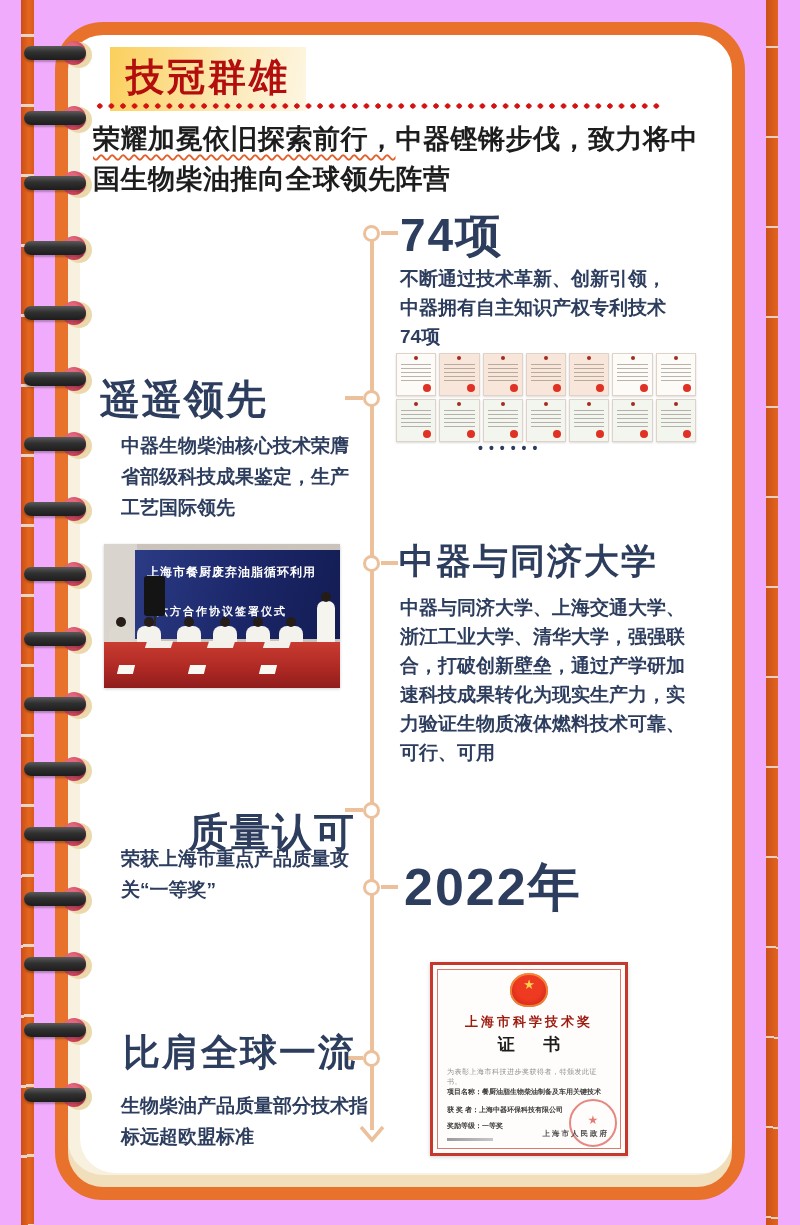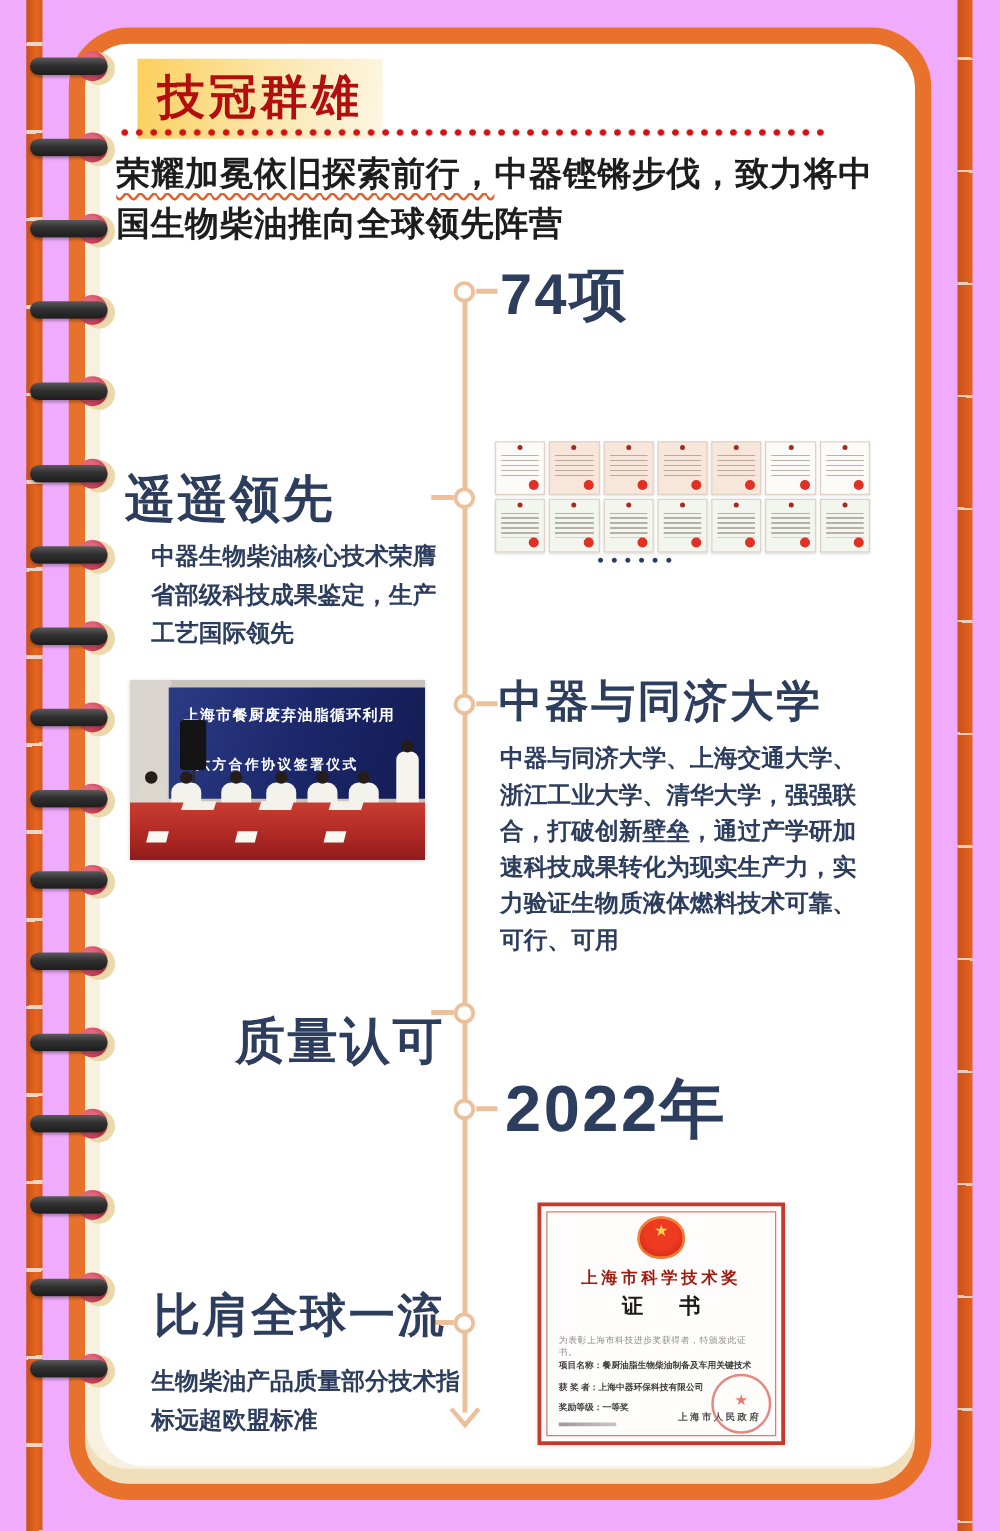--- a/index.html
+++ b/index.html
@@ -231,20 +231,21 @@
   <div class="tl-node" style="top:878.5px;"></div>
   <div class="tl-node" style="top:1049.5px;"></div>
   <div class="tl-dash" style="left:381px;top:231px;width:17px;"></div>
   <div class="tl-dash" style="left:345px;top:396px;width:18px;"></div>
   <div class="tl-dash" style="left:381px;top:561px;width:17px;"></div>
   <div class="tl-dash" style="left:345px;top:808px;width:18px;"></div>
   <div class="tl-dash" style="left:381px;top:885px;width:17px;"></div>
   <div class="tl-dash" style="left:345px;top:1056px;width:18px;"></div>
 
   <div class="h-navy" style="left:400px;top:205px;font-size:46px;">74项</div>
+  <div class="b-navy" style="left:400px;top:264px;width:276px;line-height:29px;">不断通过技术革新、创新引领，中器拥有自主知识产权专利技术74项</div>
   <div class="patents" id="patent-grid">
       <div class="pcell r0">
         <span class="pseal"></span>
       </div>
       <div class="pcell r0">
         <span class="pseal"></span>
       </div>
       <div class="pcell r0">
         <span class="pseal"></span>
       </div>
@@ -306,20 +307,21 @@
     <div class="paper" style="left:68%;"></div>
     <div class="card-tent" style="left:6%;"></div>
     <div class="card-tent" style="left:36%;"></div>
     <div class="card-tent" style="left:66%;"></div>
   </div>
 
   <div class="h-navy" style="left:399px;top:538px;font-size:35px;">中器与同济大学</div>
   <div class="b-navy" style="left:400px;top:593px;width:300px;line-height:29px;">中器与同济大学、上海交通大学、浙江工业大学、清华大学，强强联合，打破创新壁垒，通过产学研加速科技成果转化为现实生产力，实力验证生物质液体燃料技术可靠、可行、可用</div>
 
   <div class="h-navy" style="left:100px;top:782px;width:256px;text-align:right;font-size:40px;margin-top:23px;">质量认可</div>
+  <div class="b-navy" style="left:121px;top:843px;width:248px;line-height:31px;">荣获上海市重点产品质量攻关“一等奖”</div>
 
   <div class="h-navy" style="left:404px;top:853px;font-size:52px;">2022年</div>
 
   <div class="cert">
     <div class="inner"></div>
     <div class="emblem"></div>
     <div class="ctitle">上海市科学技术奖</div>
     <div class="csub">证 书</div>
     <div class="ccite">为表彰上海市科技进步奖获得者，特颁发此证书。</div>
     <div class="cproj">项目名称：餐厨油脂生物柴油制备及车用关键技术</div>

